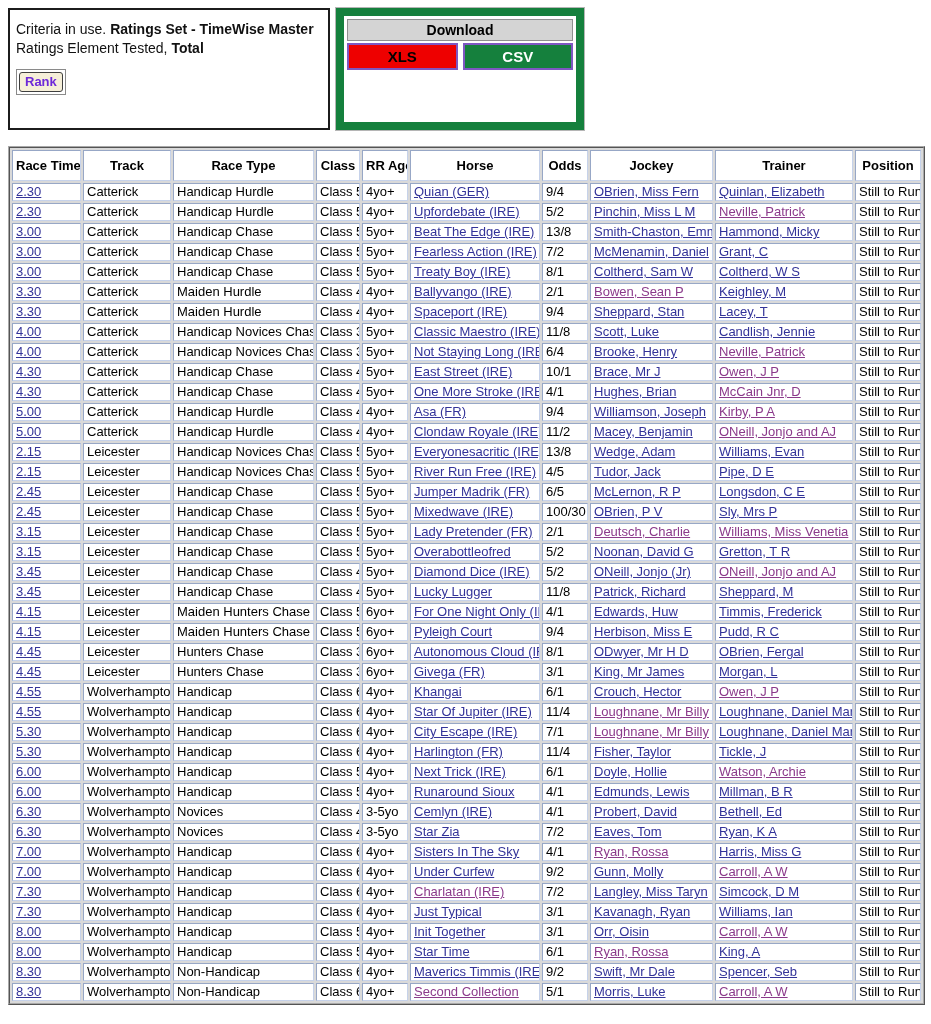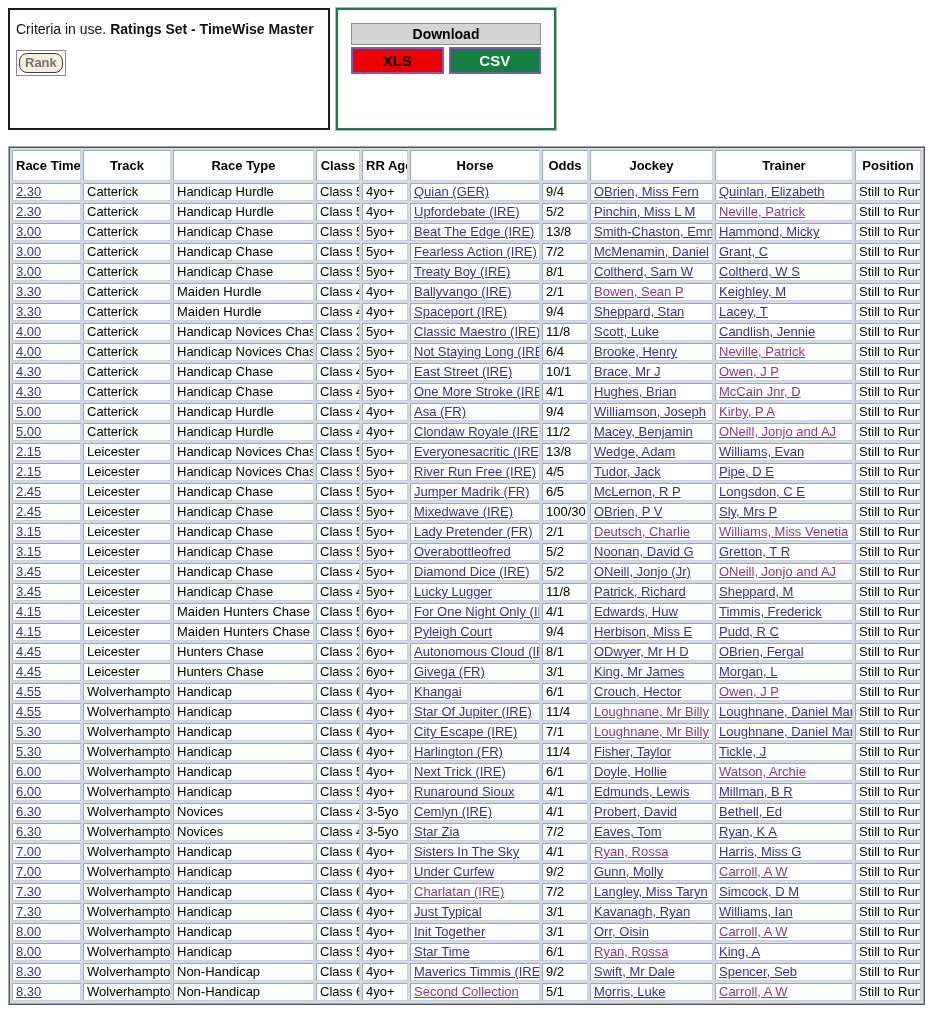--- a/index.html
+++ b/index.html
@@ -29,35 +29,35 @@
     border:1px solid #8a8a8a;
     padding:2px;
     background:#fff;
   }
   .rank-wrap{margin-top:11px;}
   .row-wrap{margin-top:5px;}
   .beige-btn{
     font-family:inherit;
     background:#f6efd9;
     border:1px solid #3f3f3f;
-    border-radius:8px;
+    border-radius:3px;
     font-weight:bold;
     font-size:13px;
-    color:#737373;
+    color:#6d28d9;
     padding:1px 5px;
     line-height:16px;
     cursor:pointer;
   }
   .row-wrap .beige-btn{margin-right:1px;}
   .row-wrap .beige-btn:last-child{margin-right:0;}
   .download-box{
-    width:220px;height:122px;
-    border:2px solid #15803d;
+    width:248px;height:122px;
+    border:8px solid #15803d;
     outline:1px solid #b5b5b5;
-    padding:13px;
+    padding:3px;
   }
   .dl-header{
     background:#d4d4d4;
     border:1px solid #8f8f8f;
     text-align:center;
     font-weight:bold;
     font-size:14px;
     padding:2px 0;
     color:#000;
   }
@@ -105,20 +105,21 @@
   a.lnk.visited{color:var(--visited);margin-top:40px;}
 </style>
 </head>
 <body>
 
 <div class="top-area">
 
   <div class="criteria-box">
     <div class="criteria-text">
       <div><span>Criteria in use. </span><b>Ratings Set - TimeWise Master</b></div>
+      <div><span>Ratings Element Tested, </span><b>Total</b></div>
     </div>
     <div class="btn-outer rank-wrap">
       <button class="beige-btn">Rank</button>
     </div>
     <br>
   </div>
 
   <div class="download-box">
     <div class="dl-header">Download</div>
     <div class="dl-buttons">

